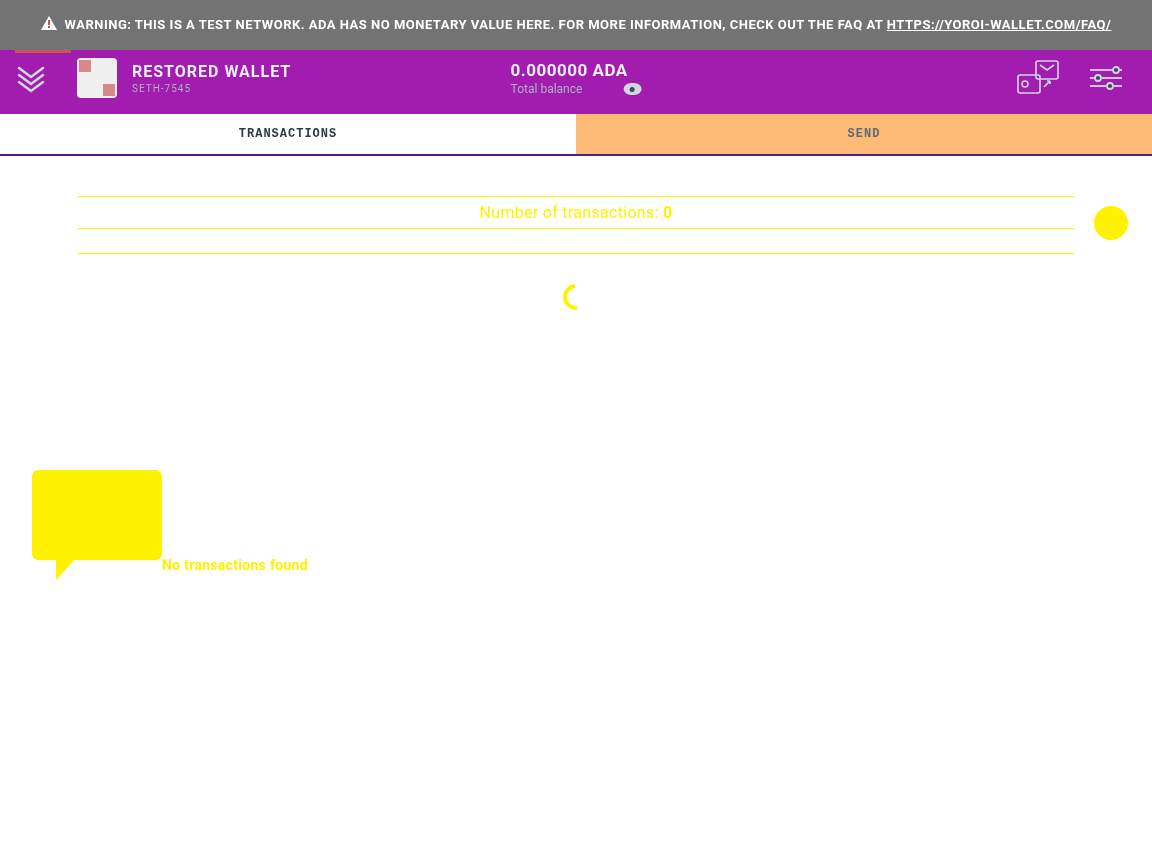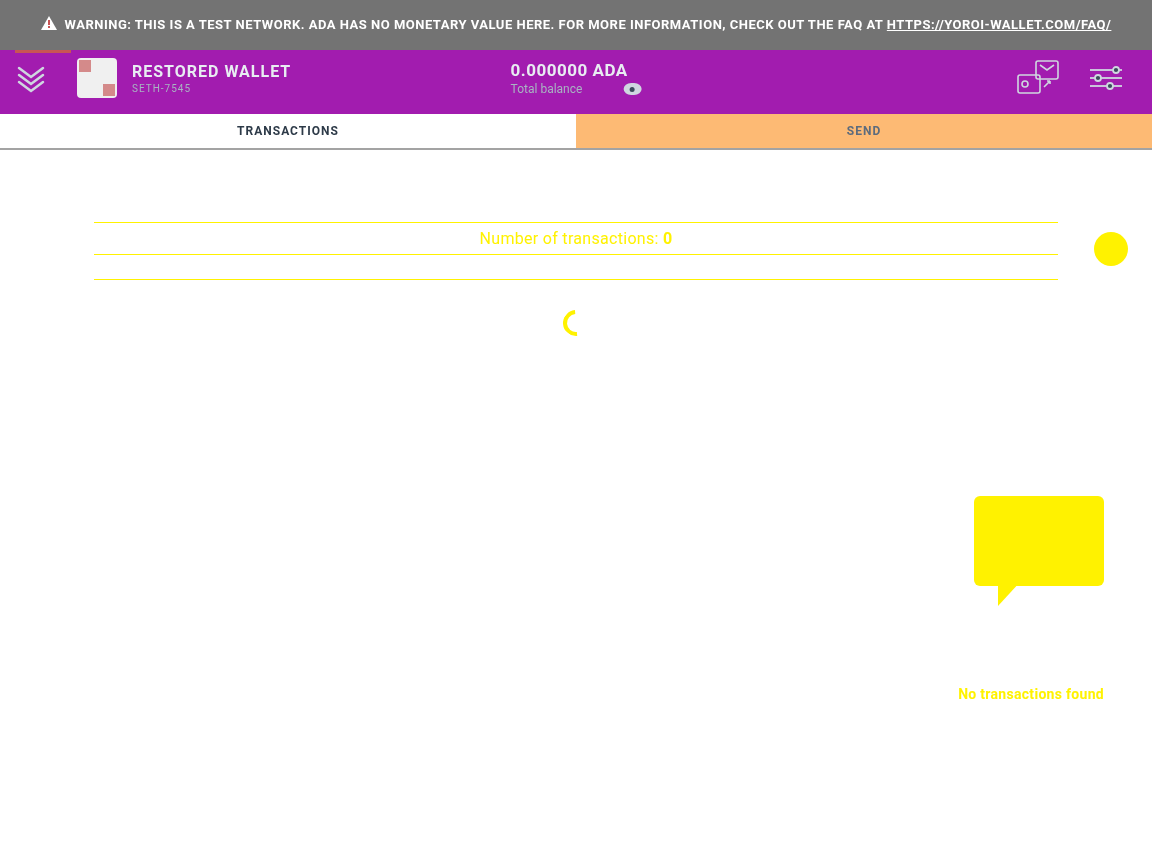--- a/index.html
+++ b/index.html
@@ -150,43 +150,43 @@
       gap: 30px;
     }
     .icon-transfer, .icon-settings {
       cursor: pointer;
       display: flex;
       align-items: center;
       justify-content: center;
     }
     .tabs {
       display: flex;
-      height: 36px;
-      border-bottom: 2px solid #a3a3a3;
+      height: 42px;
+      border-bottom: 2px solid #4c1d95;
+      font-family: Liberation Mono, monospace;
     }
     .tab {
       flex: 1;
       display: flex;
       align-items: center;
       justify-content: center;
       font-size: 12px;
       font-weight: 700;
       letter-spacing: 1px;
       color: #5c6b7d;
       background: #fdba74;
       cursor: pointer;
     }
     .tab.active {
       background: #ffffff;
       color: #2d3a48;
     }
     .content {
-      padding: 40px 48px;
+      padding: 40px 32px;
       position: relative;
-      margin-top: 32px;
     }
     .tx-count-row {
       border-top: 1px solid #fff200;
       border-bottom: 1px solid #fff200;
       color: #fff200;
       text-align: center;
       font-size: 16px;
       padding: 6px 0;
       margin: 0 46px;
       letter-spacing: 0.3px;
@@ -213,22 +213,22 @@
       top: 50px;
       right: 24px;
       width: 34px;
       height: 34px;
       background: #fff200;
       border-radius: 50%;
       cursor: pointer;
     }
     .empty-state {
       display: flex;
-      flex-direction: column;
-      align-items: flex-end;
+      flex-direction: row;
+      align-items: center;
       margin-top: 160px;
     }
     .bubble-icon {
       width: 130px;
       height: 90px;
       background: #fff200;
       border-radius: 6px;
       position: relative;
       margin-bottom: 100px;
     }

